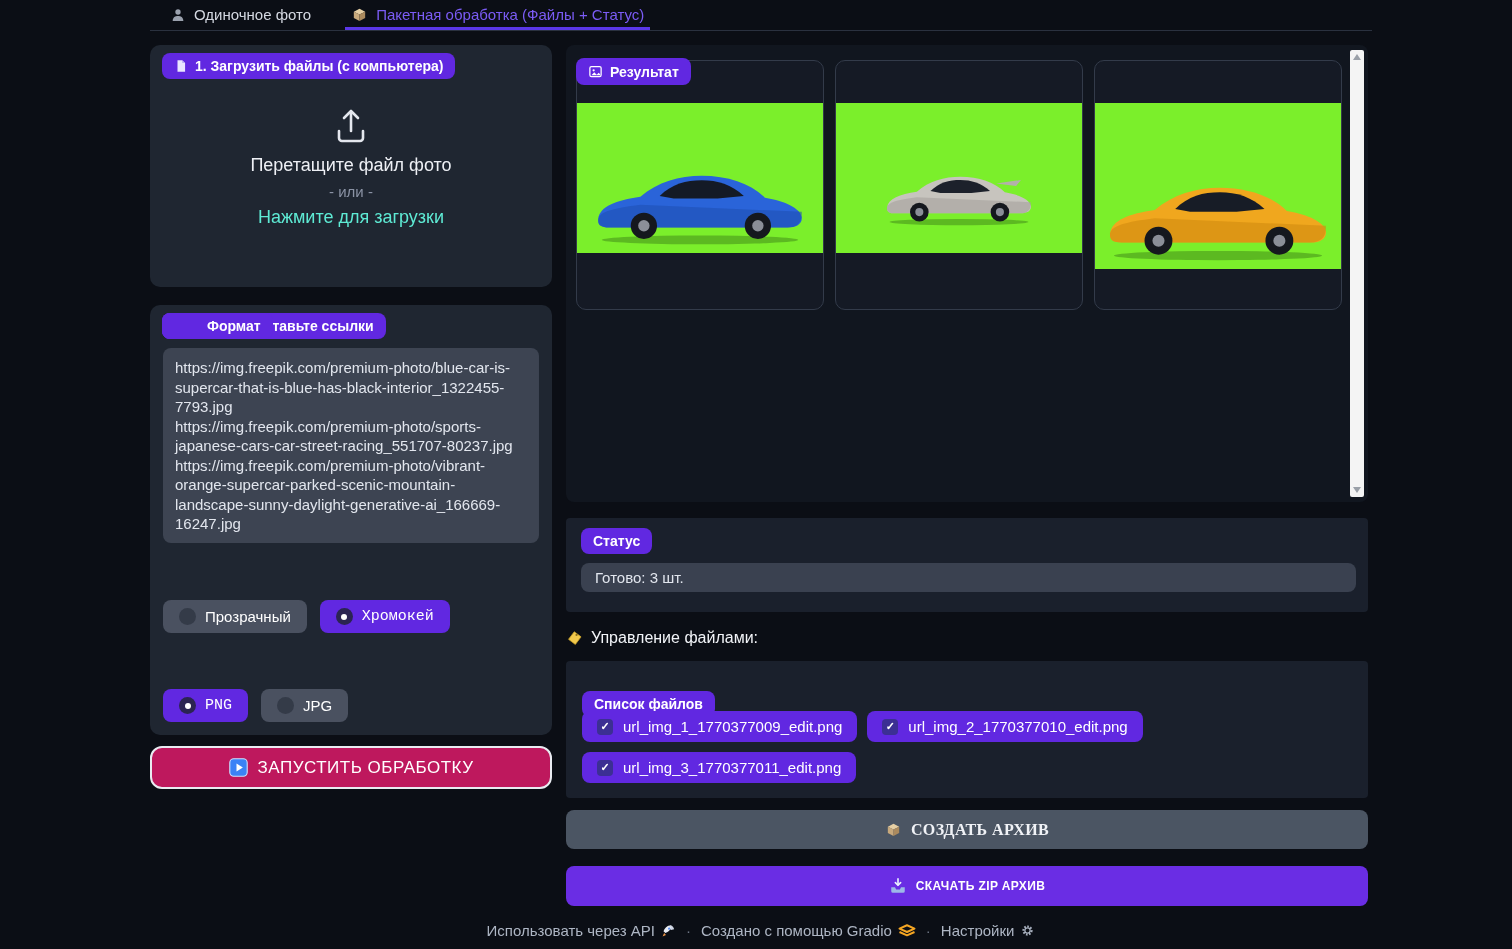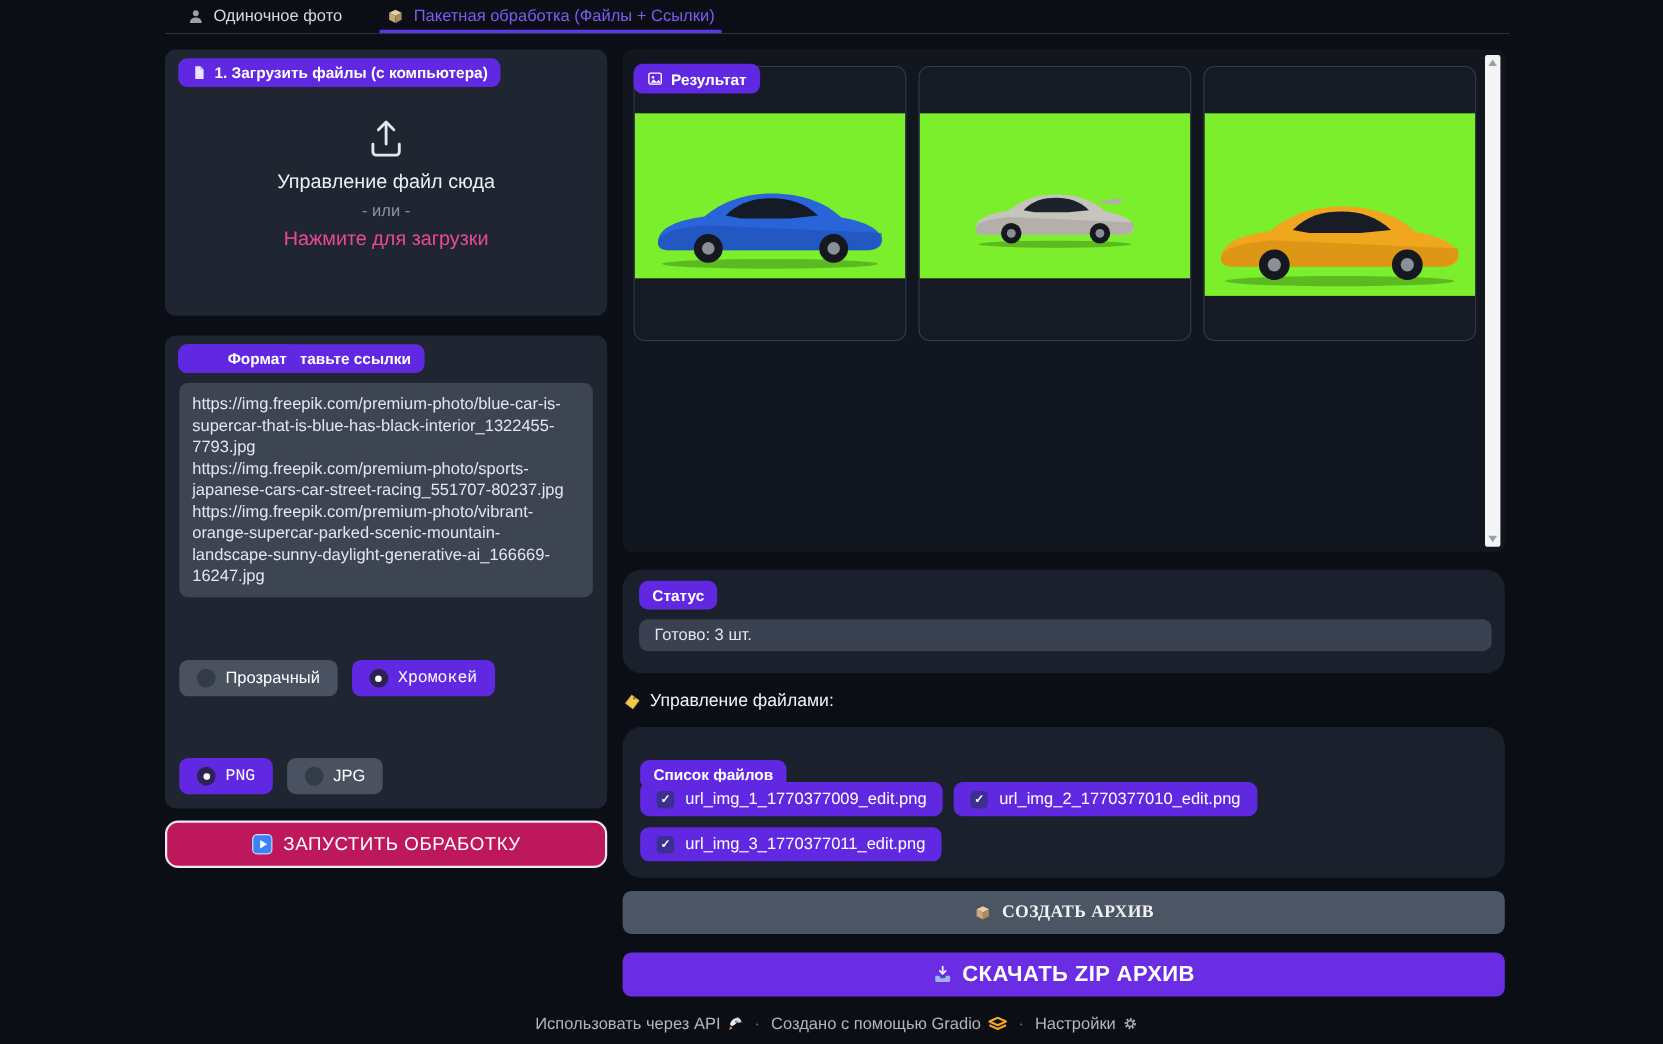--- a/index.html
+++ b/index.html
@@ -8,33 +8,33 @@
 
   
   .tabbar{display:flex;align-items:flex-end;gap:28px;border-bottom:1px solid #2a313f;padding-left:14px;height:30px;}
   .tab{display:flex;align-items:center;gap:8px;font-size:15px;padding:4px 6px 7px 6px;cursor:pointer;color:#d5d9e2;}
   .tab.active{color:#7b5cf5;border-bottom:3px solid #5b37e8;padding-bottom:4px;font-weight:400;}
   .tab .ticon{display:inline-flex;}
 
   
   .pill{display:inline-flex;align-items:center;gap:7px;background:#6128e1;color:#fff;font-weight:700;font-size:14px;border-radius:8px;padding:6px 12px;line-height:1;}
   .card{background:#1f2631;border-radius:10px;position:relative;}
-  .panel{background:#1a202c;border-radius:17px;position:relative;}
+  .panel{background:#1a202c;border-radius:4px;position:relative;}
 
   .content{display:flex;gap:14px;margin-top:14px;}
   .leftcol{width:402px;flex:none;}
   .rightcol{width:802px;flex:none;}
 
   
   .upload-card{height:242px;cursor:pointer;}
   .upload-card .pill{position:absolute;top:8px;left:12px;}
   .dropzone{position:absolute;top:60px;left:0;right:0;text-align:center;}
   .dz1{font-size:18px;color:#eef0f5;margin-top:10px;}
   .dz2{font-size:15px;color:#8b93a5;margin-top:7px;}
-  .dz3{font-size:18px;color:#ec4899;margin-top:7px;}
+  .dz3{font-size:18px;color:#5eead4;margin-top:7px;}
 
   
   .links-card{height:430px;margin-top:18px;}
   .links-card .pill{position:absolute;top:8px;left:12px;padding-left:45px;}
   .urls{position:absolute;top:43px;left:13px;width:376px;height:195px;box-sizing:border-box;background:#3d4452;border:none;border-radius:8px;resize:none;color:#e2e6ee;font-size:15px;line-height:1.3;padding:10px 12px;font-family:"Liberation Sans",sans-serif;outline:none;}
   .grp-bg{position:absolute;top:259px;left:13px;}
   .grp-bg-opts{position:absolute;top:295px;left:13px;display:flex;gap:13px;}
   .grp-fmt{position:absolute;top:348px;left:13px;}
   .grp-fmt-opts{position:absolute;top:384px;left:13px;display:flex;gap:13px;}
   .radio{display:inline-flex;align-items:center;gap:9px;height:33px;padding:0 16px;border-radius:8px;background:#4a5160;color:#fff;font-size:15px;cursor:pointer;}
@@ -67,21 +67,21 @@
 
   
   .fm-head{display:flex;align-items:center;gap:8px;margin-top:17px;font-size:16px;font-weight:400;color:#f2f4f8;}
   .files{margin-top:14px;height:137px;}
   .files .pill{position:absolute;top:30px;left:16px;}
   .chkrow{position:absolute;top:50px;left:16px;right:16px;display:flex;flex-wrap:wrap;gap:10px;}
   .chk{display:inline-flex;align-items:center;gap:10px;height:31px;padding:0 15px;background:#6128e1;border-radius:8px;color:#fff;font-size:15px;cursor:pointer;}
   .chkbox{width:16px;height:16px;border-radius:4px;background:#3c2f93;display:flex;align-items:center;justify-content:center;color:#fff;font-size:11px;font-weight:700;flex:none;}
 
   .btn-archive{margin-top:12px;width:802px;height:39px;background:#4b5563;border:none;border-radius:8px;display:flex;align-items:center;justify-content:center;gap:9px;color:#f0f2f6;font-weight:700;font-size:16px;letter-spacing:.4px;cursor:pointer;font-family:Liberation Serif, serif;}
-  .btn-zip{margin-top:17px;width:802px;height:40px;background:#6a2de4;border:none;border-radius:8px;display:flex;align-items:center;justify-content:center;gap:9px;color:#fff;font-weight:700;font-size:20px;letter-spacing:.4px;cursor:pointer;font-family:"Liberation Sans",sans-serif;}
+  .btn-zip{margin-top:17px;width:802px;height:40px;background:#6a2de4;border:none;border-radius:8px;display:flex;align-items:center;justify-content:center;gap:9px;color:#fff;font-weight:700;font-size:12px;letter-spacing:.4px;cursor:pointer;font-family:"Liberation Sans",sans-serif;}
 
   
   .footer{margin-top:16px;text-align:center;color:#9aa3b2;font-size:15px;display:flex;justify-content:center;align-items:center;gap:10px;}
   .flink{display:inline-flex;align-items:center;gap:6px;cursor:pointer;color:#aeb6c4;}
   .fsep{color:#6d7584;}
 
   svg{display:block;}
 </style>
 </head>
 <body>
@@ -99,21 +99,21 @@
       <span>Одиночное фото</span>
     </div>
     <div class="tab active">
       <span class="ticon">
         <svg viewBox="0 0 24 24" width="17" height="17">
             <path d="M4 8 L12 4 L20 8 L12 12 Z" fill="#e6cfa4"></path>
             <path d="M4 8 L12 12 L12 21 L4 17 Z" fill="#c8a97c"></path>
             <path d="M20 8 L12 12 L12 21 L20 17 Z" fill="#ab8a5e"></path>
           </svg>
       </span>
-      <span>Пакетная обработка (Файлы + Ссылки)</span>
+      <span>Пакетная обработка (Файлы + Статус)</span>
     </div>
   </div>
 
   <div class="content">
 
     <div class="leftcol">
 
       <div class="card upload-card">
         <span class="pill">
           <span>
@@ -125,21 +125,21 @@
           <span>1. Загрузить файлы (с компьютера)</span>
         </span>
         <div class="dropzone">
           <div style="display:flex;justify-content:center;">
             <svg viewBox="0 0 44 40" width="44" height="40" fill="none" stroke="#e4e7ee" stroke-width="2.6" stroke-linecap="round" stroke-linejoin="round">
               <path d="M10 26 v7 a3 3 0 0 0 3 3 h18 a3 3 0 0 0 3 -3 v-7"></path>
               <path d="M22 26 V7"></path>
               <path d="M15 13 L22 6 L29 13"></path>
             </svg>
           </div>
-          <div class="dz1">Управление файл сюда</div>
+          <div class="dz1">Перетащите файл фото</div>
           <div class="dz2">- или -</div>
           <div class="dz3">Нажмите для загрузки</div>
         </div>
       </div>
 
       <div class="card links-card">
         <span class="pill">2. ИЛИ вставьте ссылки</span>
         <textarea class="urls" spellcheck="false" style="">https://img.freepik.com/premium-photo/blue-car-is-supercar-that-is-blue-has-black-interior_1322455-7793.jpg
 https://img.freepik.com/premium-photo/sports-japanese-cars-car-street-racing_551707-80237.jpg
 https://img.freepik.com/premium-photo/vibrant-orange-supercar-parked-scenic-mountain-landscape-sunny-daylight-generative-ai_166669-16247.jpg</textarea>

